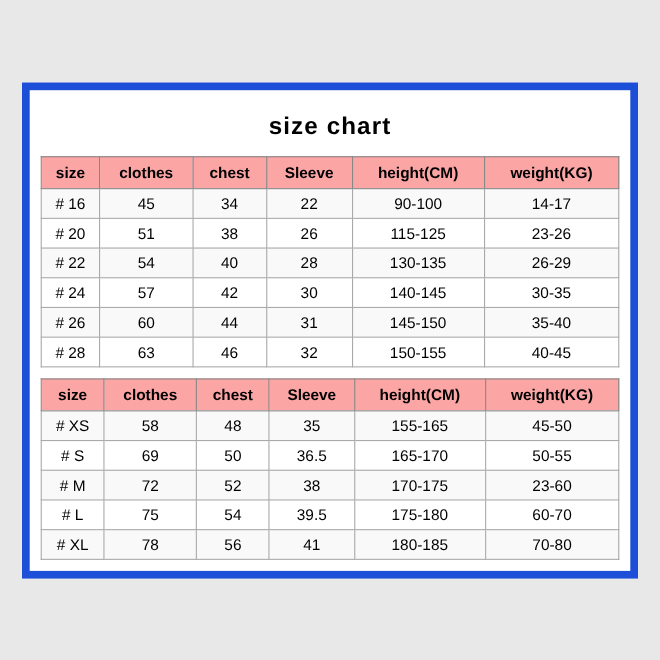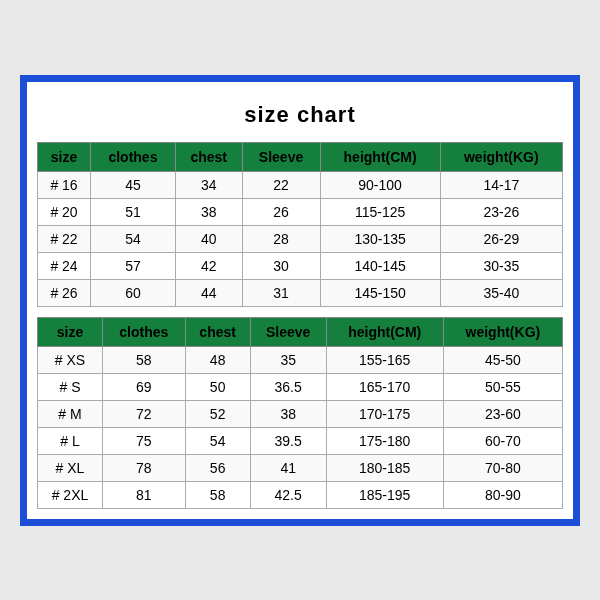--- a/index.html
+++ b/index.html
@@ -33,21 +33,21 @@
       letter-spacing: 1px;
     }
 
     table {
       width: 100%;
       border-collapse: collapse;
       font-size: 14px;
     }
 
     th {
-      background: #15803d;
+      background: #fca5a5;
       border: 1px solid #888;
       padding: 6px 4px;
       text-align: center;
       font-weight: bold;
     }
 
     td {
       border: 1px solid #aaa;
       padding: 5px 4px;
       text-align: center;
@@ -116,20 +116,28 @@
           <td>30-35</td>
         </tr>
         <tr>
           <td># 26</td>
           <td>60</td>
           <td>44</td>
           <td>31</td>
           <td>145-150</td>
           <td>35-40</td>
         </tr>
+        <tr>
+          <td># 28</td>
+          <td>63</td>
+          <td>46</td>
+          <td>32</td>
+          <td>150-155</td>
+          <td>40-45</td>
+        </tr>
       </tbody>
   </table>
 
   <div class="section-gap"></div>
 
   <table>
     <thead>
       <tr id="header2-row">
           <th>size</th>
           <th>clothes</th>
@@ -173,23 +181,15 @@
           <td>60-70</td>
         </tr>
         <tr>
           <td># XL</td>
           <td>78</td>
           <td>56</td>
           <td>41</td>
           <td>180-185</td>
           <td>70-80</td>
         </tr>
-        <tr>
-          <td># 2XL</td>
-          <td>81</td>
-          <td>58</td>
-          <td>42.5</td>
-          <td>185-195</td>
-          <td>80-90</td>
-        </tr>
       </tbody>
   </table>
 </div>
 
 </body></html>

